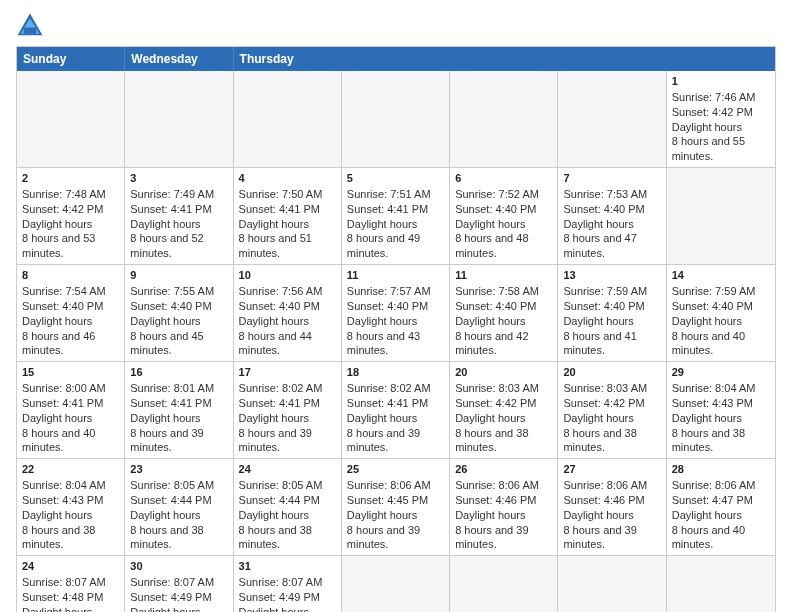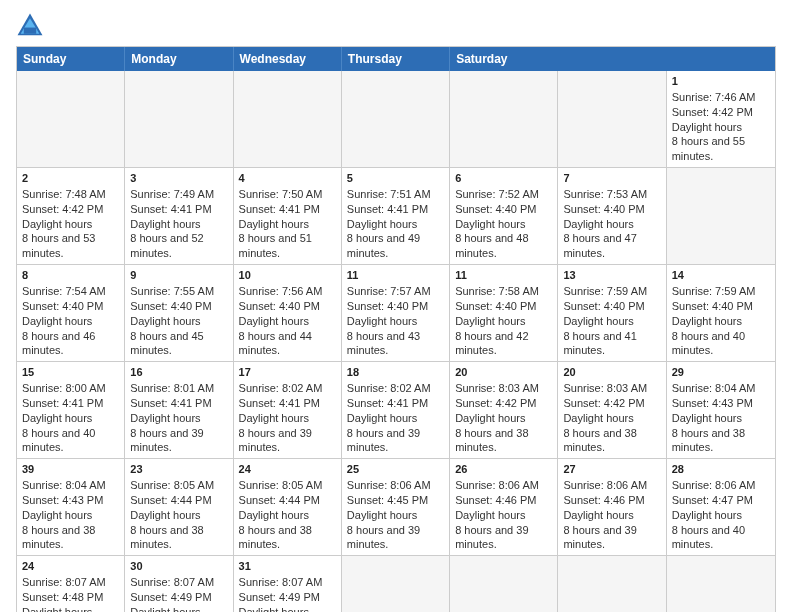--- a/index.html
+++ b/index.html
@@ -126,24 +126,22 @@
     </div>
     <div class="title-block">
       <div class="month-title"></div>
       <div class="location"></div>
     </div>
   </div>
 
   <div class="calendar">
     <div class="cal-header-row">
     <div class="cal-header-cell">Sunday</div>
-        <div class="cal-header-cell">Monday</div>
         <div class="cal-header-cell">Wednesday</div>
         <div class="cal-header-cell">Thursday</div>
-        <div class="cal-header-cell">Saturday</div>
       </div>
     <div class="cal-body">
     <div class="cal-row">
           <div class="cal-cell empty"></div>
           <div class="cal-cell empty"></div>
           <div class="cal-cell empty"></div>
           <div class="cal-cell empty"></div>
           <div class="cal-cell empty"></div>
           <div class="cal-cell empty"></div>
           <div class="cal-cell">
@@ -233,21 +231,21 @@
             <span class="day-num">20</span>
             <div class="info">Sunrise: 8:03 AM<br>Sunset: 4:42 PM<br>Daylight hours<br>8 hours and 38 minutes.</div>
           </div>
           <div class="cal-cell">
             <span class="day-num">29</span>
             <div class="info">Sunrise: 8:04 AM<br>Sunset: 4:43 PM<br>Daylight hours<br>8 hours and 38 minutes.</div>
           </div>
         </div>
         <div class="cal-row">
           <div class="cal-cell">
-            <span class="day-num">39</span>
+            <span class="day-num">22</span>
             <div class="info">Sunrise: 8:04 AM<br>Sunset: 4:43 PM<br>Daylight hours<br>8 hours and 38 minutes.</div>
           </div>
           <div class="cal-cell">
             <span class="day-num">23</span>
             <div class="info">Sunrise: 8:05 AM<br>Sunset: 4:44 PM<br>Daylight hours<br>8 hours and 38 minutes.</div>
           </div>
           <div class="cal-cell">
             <span class="day-num">24</span>
             <div class="info">Sunrise: 8:05 AM<br>Sunset: 4:44 PM<br>Daylight hours<br>8 hours and 38 minutes.</div>
           </div>

